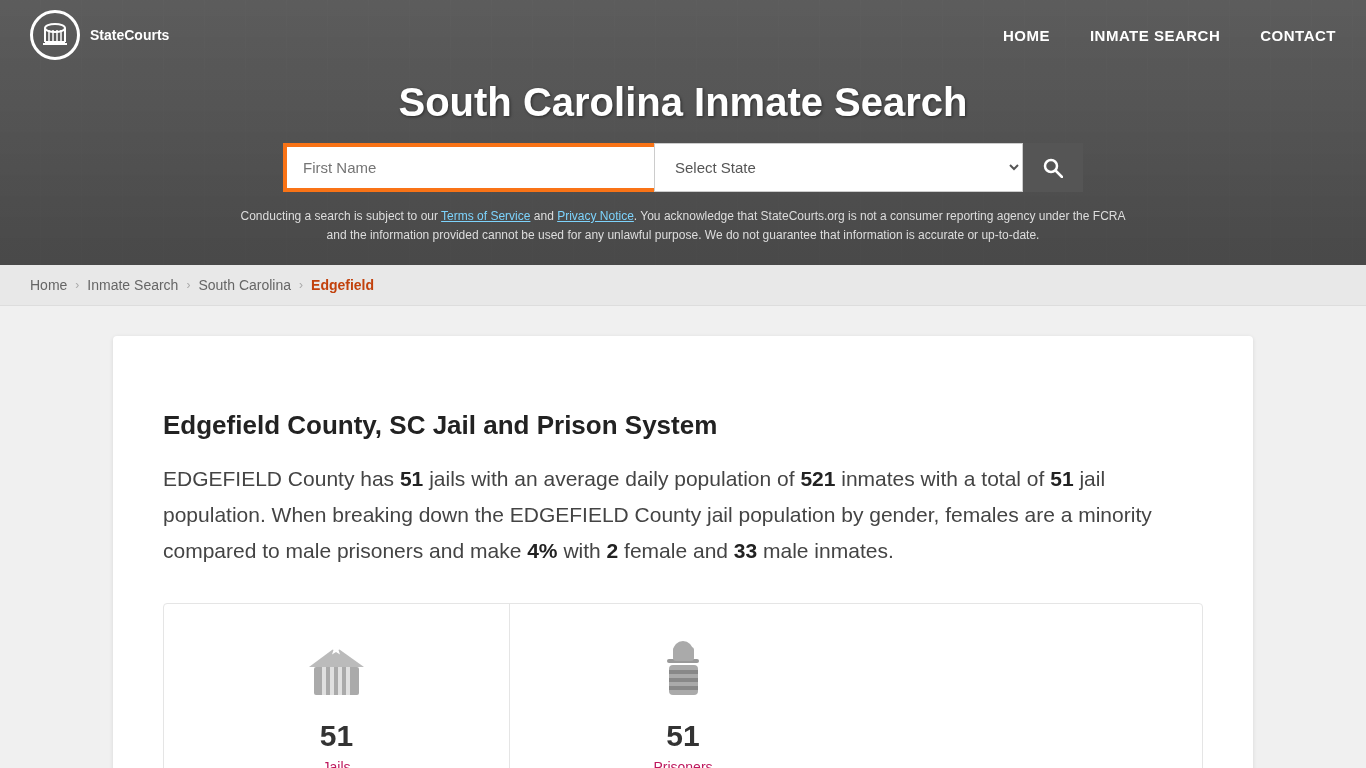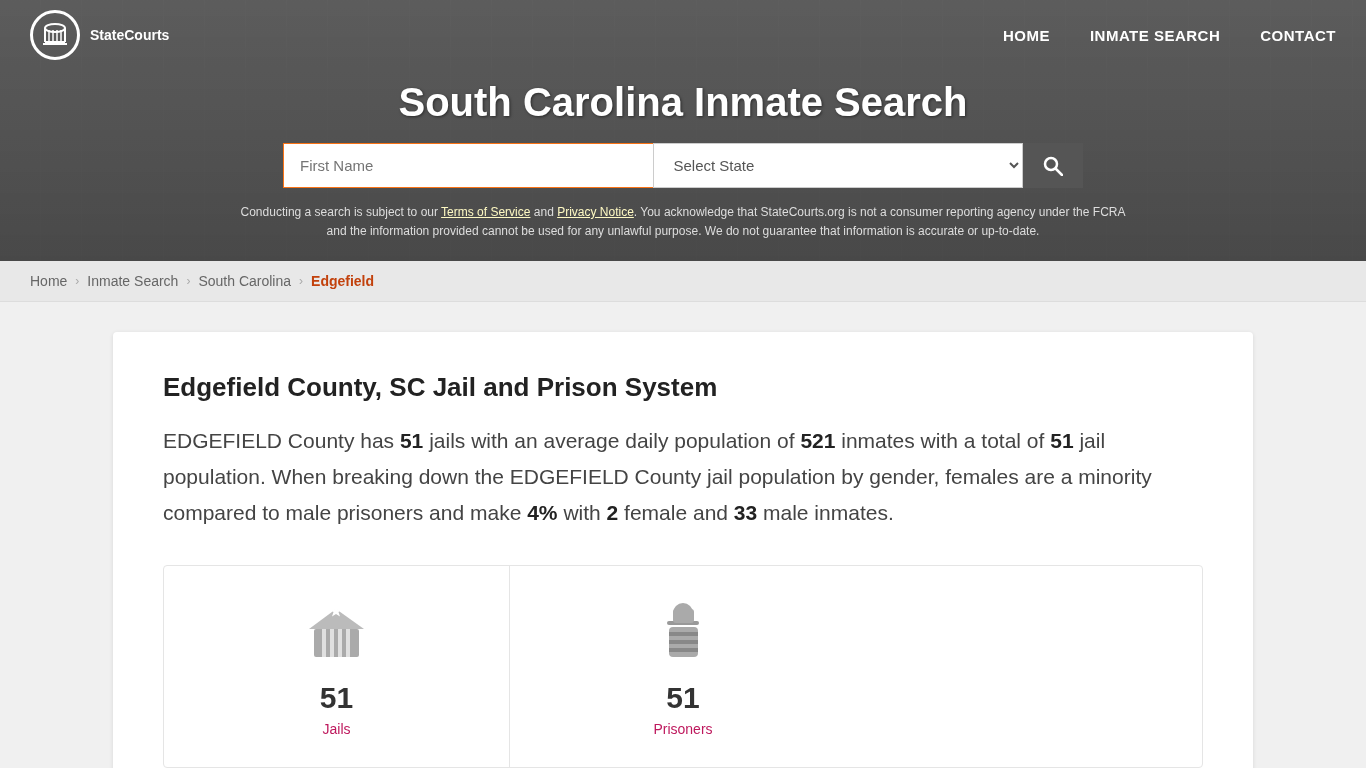--- a/index.html
+++ b/index.html
@@ -80,21 +80,21 @@
       display: flex;
       justify-content: center;
       gap: 0;
       max-width: 800px;
       margin: 0 auto 15px;
     }
     .search-input {
       flex: 1;
       padding: 12px 16px;
       font-size: 15px;
-      border: 1px solid #f97316;
+      border: 4px solid #f97316;
       outline: none;
       color: #999;
       background: white;
     }
     .search-input:first-child { border-right: none; }
     .search-select {
       flex: 1;
       padding: 12px 16px;
       font-size: 15px;
       border: 1px solid #ccc;
@@ -115,21 +115,21 @@
       justify-content: center;
     }
     .disclaimer {
       color: #ddd;
       font-size: 12px;
       max-width: 900px;
       margin: 0 auto;
       line-height: 1.6;
     }
     .disclaimer a {
-      color: #fef9c3;
+      color: #7dd3fc;
       text-decoration: underline;
     }
 
     
     .breadcrumb-bar {
       background: #e8e8e8;
       padding: 12px 30px;
       display: flex;
       align-items: center;
       gap: 8px;
@@ -161,20 +161,21 @@
       background: white;
       border-radius: 4px;
       box-shadow: 0 1px 4px rgba(0,0,0,0.1);
       padding: 40px 50px;
     }
     .card-title {
       font-size: 26px;
       font-weight: bold;
       color: #222;
       margin-bottom: 20px;
+      margin-top: 34px;
     }
     .card-description {
       font-size: 21px;
       color: #444;
       line-height: 1.7;
       margin-bottom: 35px;
     }
     .card-description strong { font-weight: bold; color: #222; }
 
     

